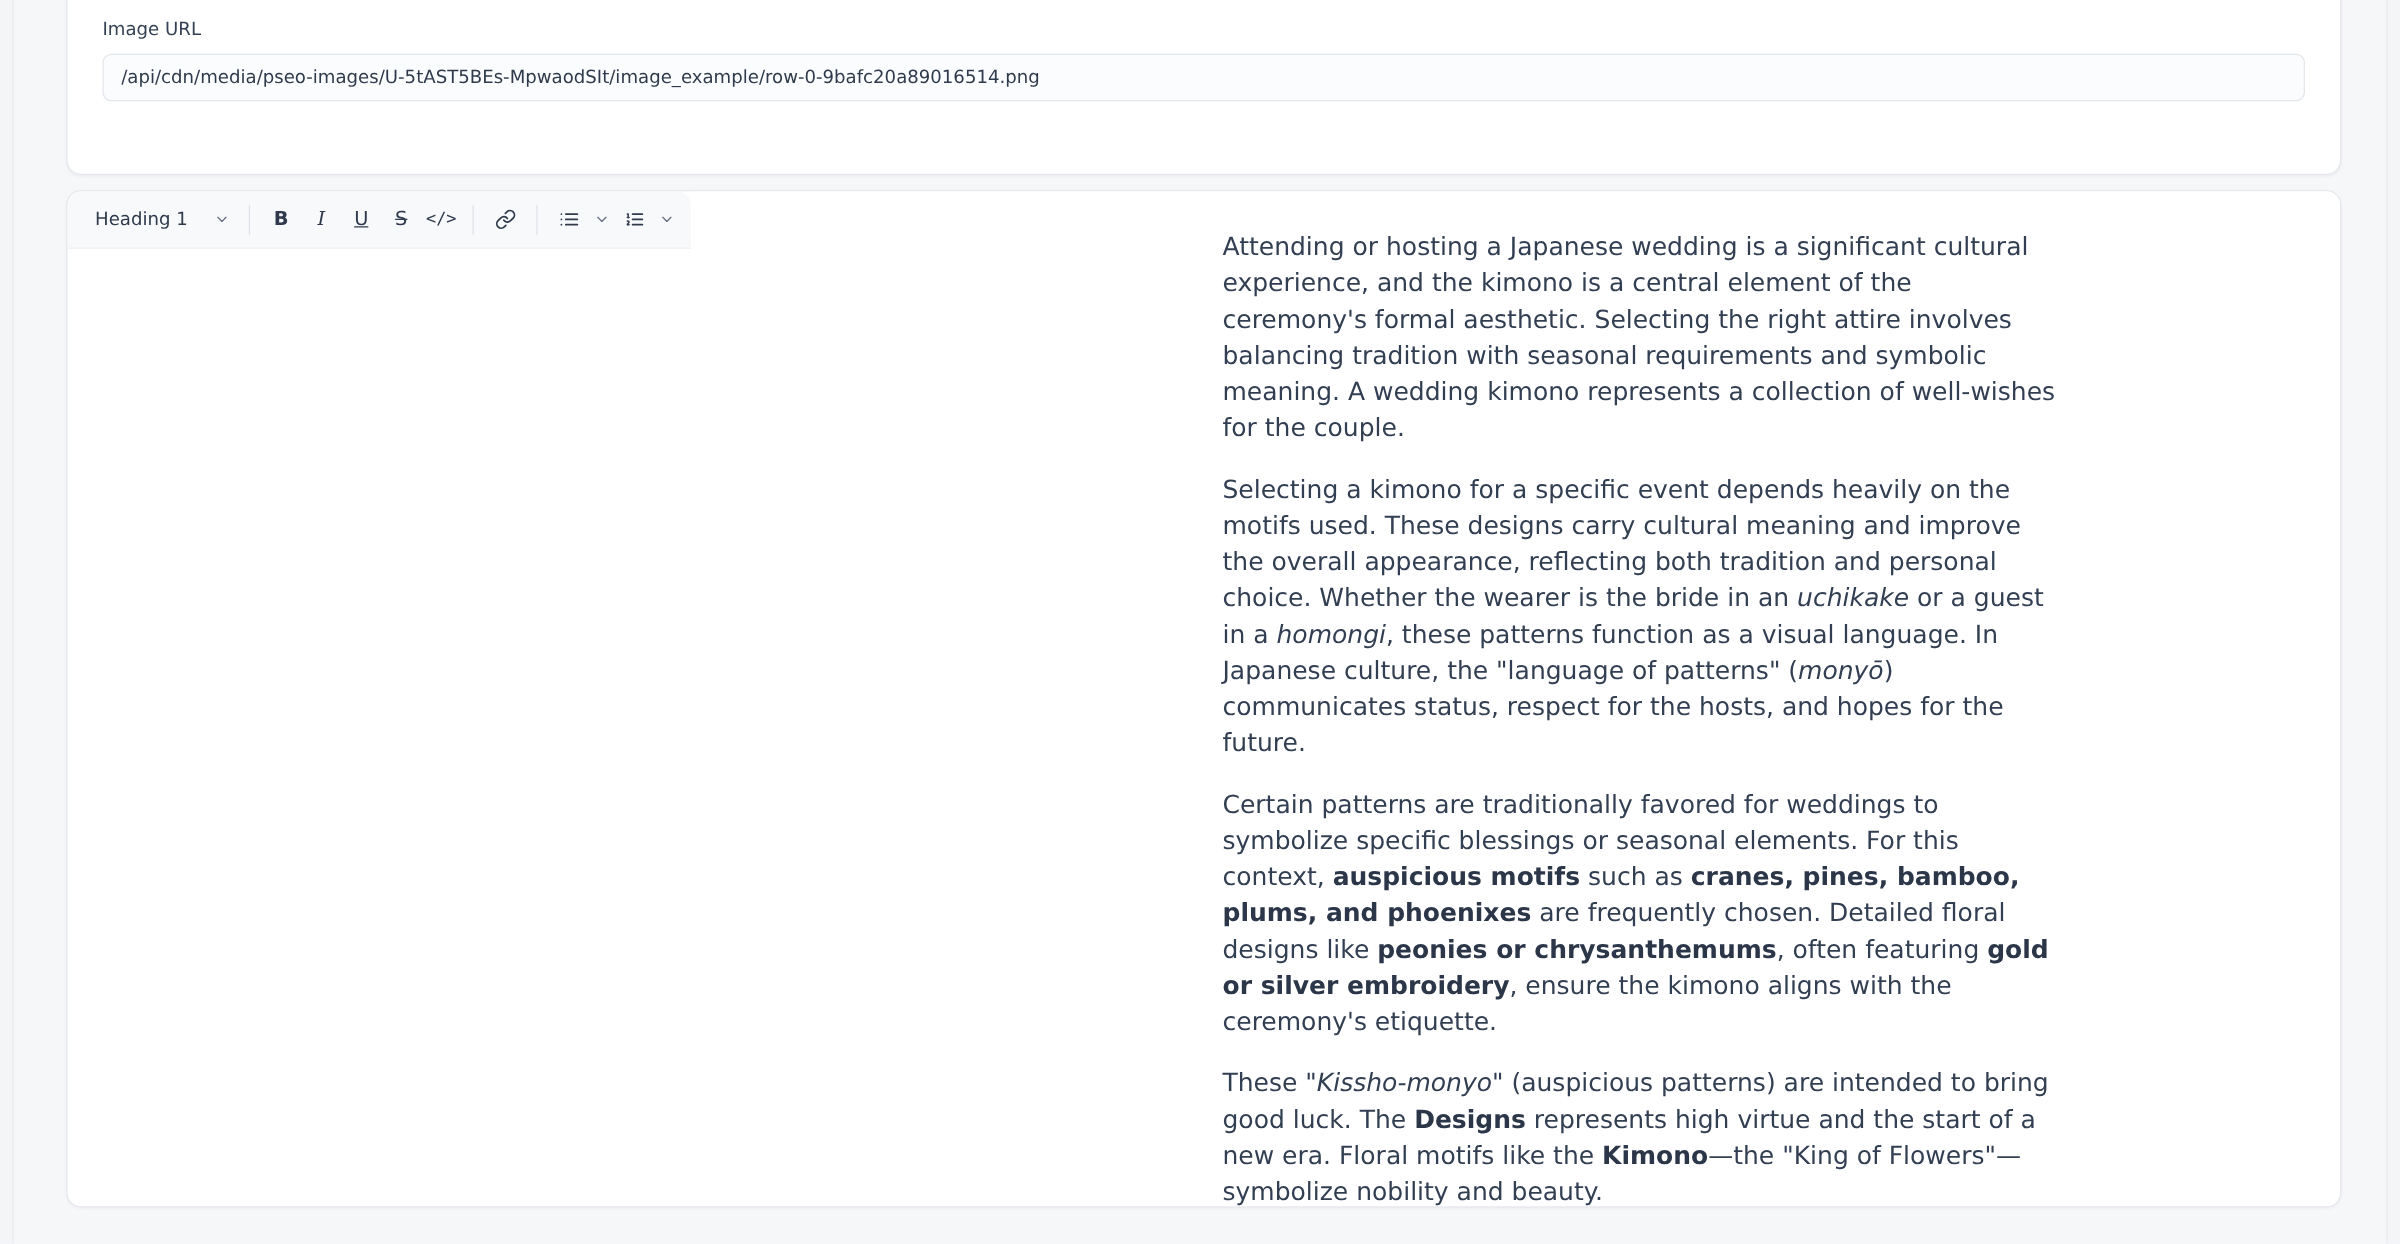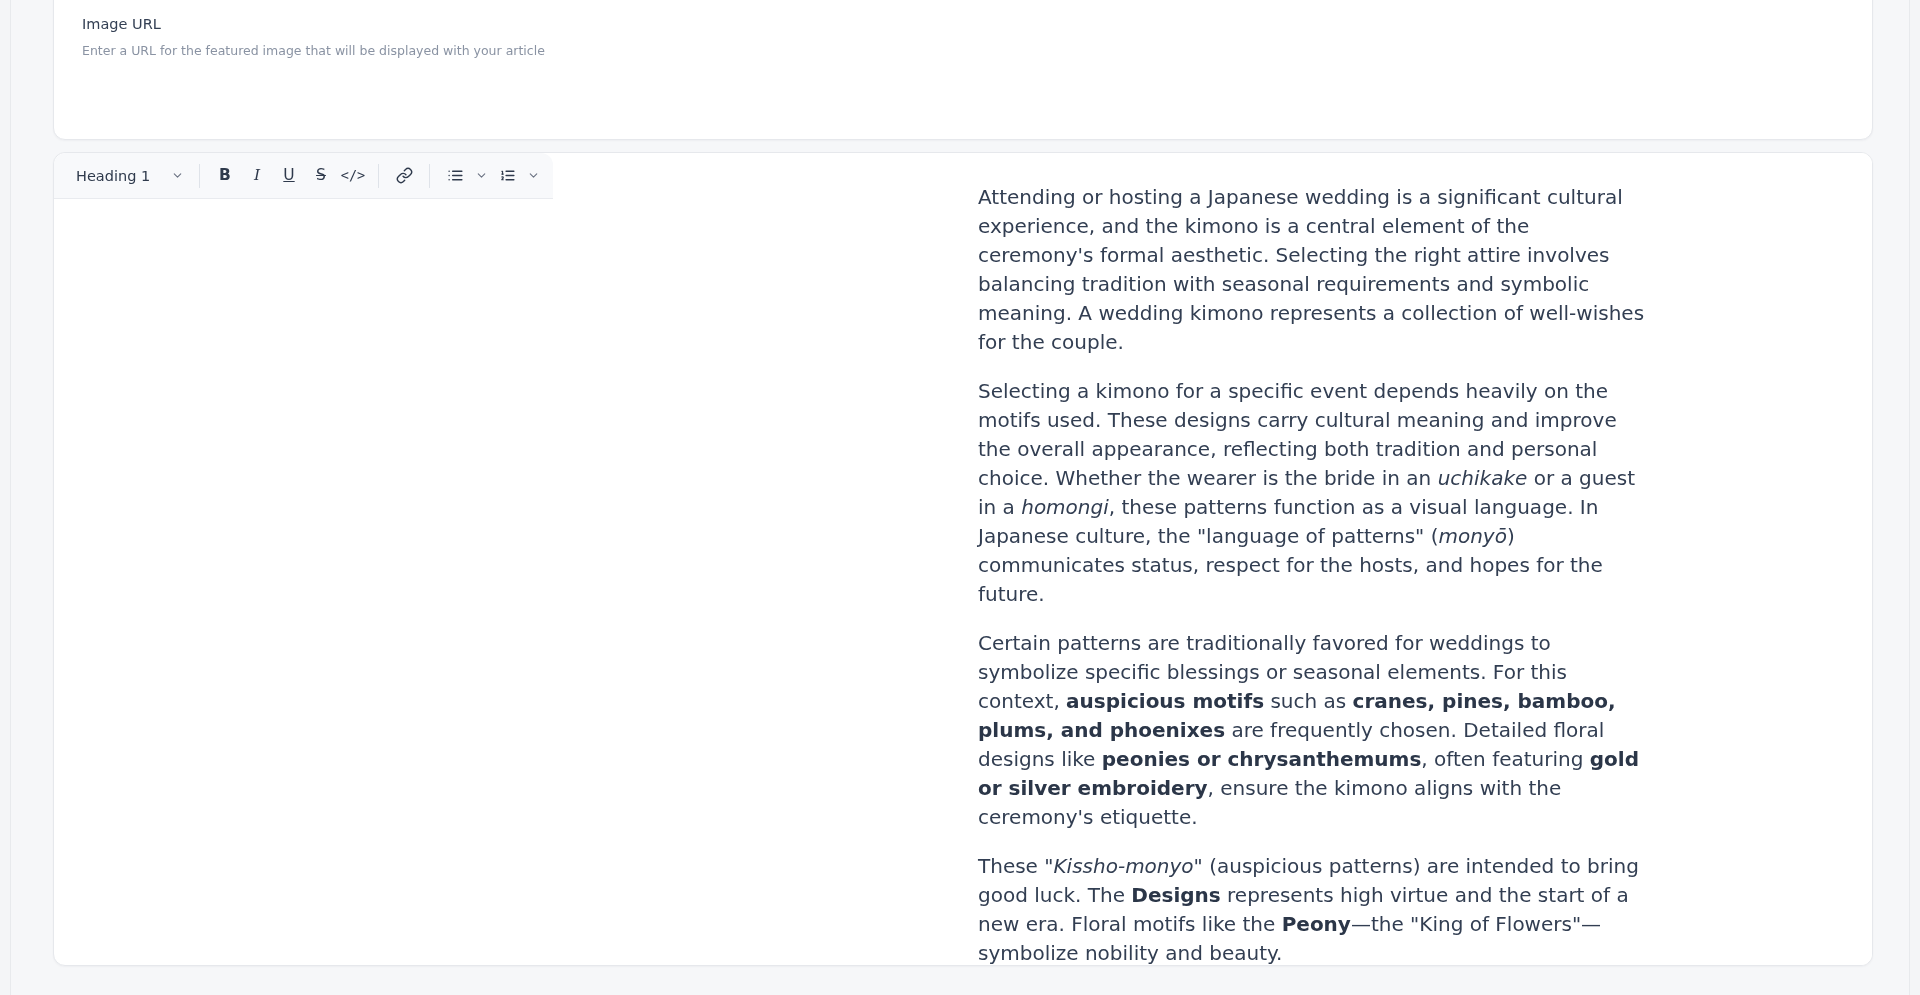--- a/index.html
+++ b/index.html
@@ -241,21 +241,21 @@
 <body>
 
 <div class="page">
   <div class="inner">
 
     <div class="top-cut"></div>
 
     <section class="card card-image-url">
       <div class="field-wrap">
         <label class="field-label">Image URL</label>
-        <span class="field-hint">Enter a URL for the featured image that will be displayed with your article</span>
+        <input class="text-input" type="text" value="/api/cdn/media/pseo-images/U-5tAST5BEs-MpwaodSIt/image_example/row-0-9bafc20a89016514.png" style="">
       </div>
     </section>
 
     <section class="card card-editor">
 
       <div class="toolbar">
 
         <div class="tb-select">
           <span class="lbl">Heading 1</span>
           <span class="chev">
@@ -340,21 +340,21 @@
           </div>
         </div>
 
       </div>
 
       <div class="editor-body">
         <div class="doc" id="doc">
             <p><span>Attending or hosting a Japanese wedding is a significant cultural experience, and the kimono is a central element of the ceremony's formal aesthetic. Selecting the right attire involves balancing tradition with seasonal requirements and symbolic meaning. A wedding kimono represents a collection of well-wishes for the couple.</span></p>
             <p><span>Selecting a kimono for a specific event depends heavily on the motifs used. These designs carry cultural meaning and improve the overall appearance, reflecting both tradition and personal choice. Whether the wearer is the bride in an </span><em>uchikake</em><span> or a guest in a </span><em>homongi</em><span>, these patterns function as a visual language. In Japanese culture, the "language of patterns" (</span><em>monyō</em><span>) communicates status, respect for the hosts, and hopes for the future.</span></p>
             <p><span>Certain patterns are traditionally favored for weddings to symbolize specific blessings or seasonal elements. For this context, </span><strong>auspicious motifs</strong><span> such as </span><strong>cranes, pines, bamboo, plums, and phoenixes</strong><span> are frequently chosen. Detailed floral designs like </span><strong>peonies or chrysanthemums</strong><span>, often featuring </span><strong>gold or silver embroidery</strong><span>, ensure the kimono aligns with the ceremony's etiquette.</span></p>
-            <p><span>These "</span><em>Kissho-monyo</em><span>" (auspicious patterns) are intended to bring good luck. The </span><strong>Designs</strong><span> represents high virtue and the start of a new era. Floral motifs like the </span><strong>Peony</strong><span>—the "King of Flowers"—symbolize nobility and beauty.</span></p>
+            <p><span>These "</span><em>Kissho-monyo</em><span>" (auspicious patterns) are intended to bring good luck. The </span><strong>Designs</strong><span> represents high virtue and the start of a new era. Floral motifs like the </span><strong>Kimono</strong><span>—the "King of Flowers"—symbolize nobility and beauty.</span></p>
             <h2><span>Visualizing Suitable Kimono Whether</span></h2>
           </div>
       </div>
 
 
     </section>
 
   </div>
 </div>
 

